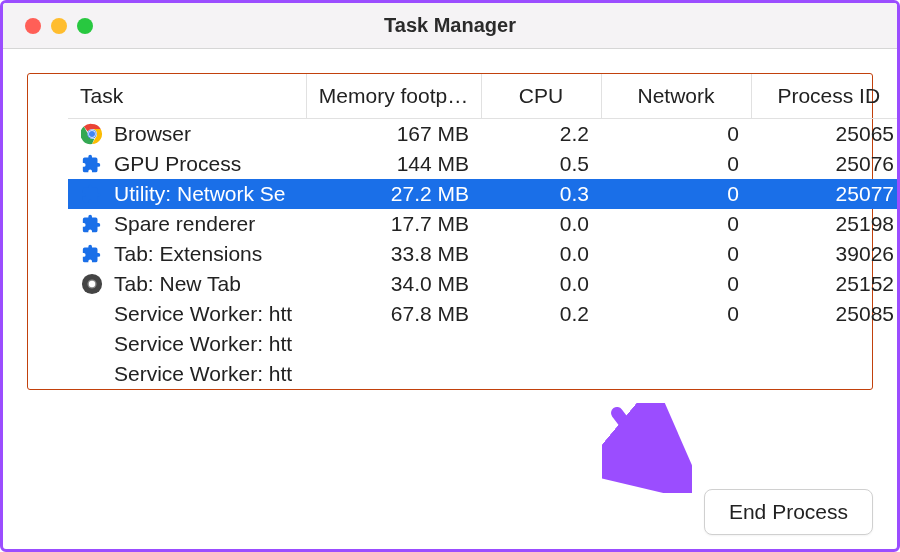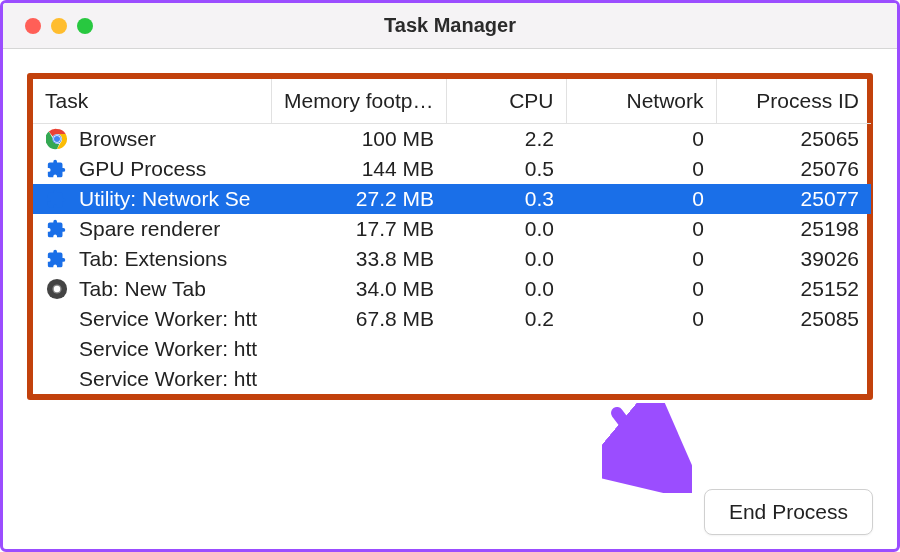--- a/index.html
+++ b/index.html
@@ -38,43 +38,44 @@
       position: absolute;
       left: 0; right: 0;
       text-align: center;
       font-weight: 600;
       font-size: 20px;
       color: #2b2b2b;
       pointer-events: none;
     }
     .table-wrap {
       margin: 24px 24px 0 24px;
-      border: 6px solid #c2410c;
+      border: 1px solid #c2410c;
       border-radius: 3px;
       background: #fff;
+      padding-left: 40px;
     }
     table {
       width: 100%;
       border-collapse: collapse;
       table-layout: fixed;
     }
     thead th {
       text-align: left;
       font-weight: 400;
       font-size: 21px;
       color: #222;
       padding: 10px 12px;
       border-bottom: 1px solid #e1e1e1;
       border-right: 1px solid #e1e1e1;
       white-space: nowrap;
       overflow: hidden;
       text-overflow: ellipsis;
     }
     thead th:last-child { border-right: none; }
-    th.col-mem, th.col-cpu, th.col-net, th.col-pid { text-align: right; }
+    th.col-mem, th.col-cpu, th.col-net, th.col-pid { text-align: center; }
     tbody td {
       font-size: 21px;
       padding: 3px 12px;
       color: #222;
       white-space: nowrap;
       overflow: hidden;
       text-overflow: clip;
       vertical-align: middle;
       text-align: right;
     }
@@ -151,21 +152,21 @@
                 <path d="M12 1a11 11 0 0 1 9.5 5.5H12a5.5 5.5 0 0 0-4.76 2.75L3.1 3.9A10.97 10.97 0 0 1 12 1z" fill="#ea4335"></path>
                 <path d="M21.5 6.5A11 11 0 0 1 12 23l4.24-7.35A5.5 5.5 0 0 0 17.5 12 5.48 5.48 0 0 0 12 6.5h9.5z" fill="#fbbc05"></path>
                 <path d="M12 23A11 11 0 0 1 3.1 3.9l4.14 7.17A5.5 5.5 0 0 0 12 17.5c.98 0 1.9-.26 2.7-.71L12 23z" fill="#34a853"></path>
                 <circle cx="12" cy="12" r="5" fill="#4285f4"></circle>
                 <circle cx="12" cy="12" r="4" fill="#fff"></circle>
                 <circle cx="12" cy="12" r="3.3" fill="#4285f4"></circle>
               </svg>
             </span>
             <span>Browser</span>
           </td>
-          <td class="col-mem">100 MB</td>
+          <td class="col-mem">167 MB</td>
           <td class="col-cpu">2.2</td>
           <td class="col-net">0</td>
           <td class="col-pid">25065</td>
         </tr>
         <tr>
           <td class="col-task">
             <span class="icon-slot">
               <svg width="22" height="22" viewBox="0 0 24 24">
                 <path d="M10 2a2 2 0 0 1 2 2v1h4a2 2 0 0 1 2 2v4h1a2 2 0 1 1 0 4h-1v4a2 2 0 0 1-2 2h-4v-1a2 2 0 1 0-4 0v1H4a2 2 0 0 1-2-2v-4h1a2 2 0 1 0 0-4H2V7a2 2 0 0 1 2-2h4V4a2 2 0 0 1 2-2z" fill="#1a6fe8"></path>
               </svg>

